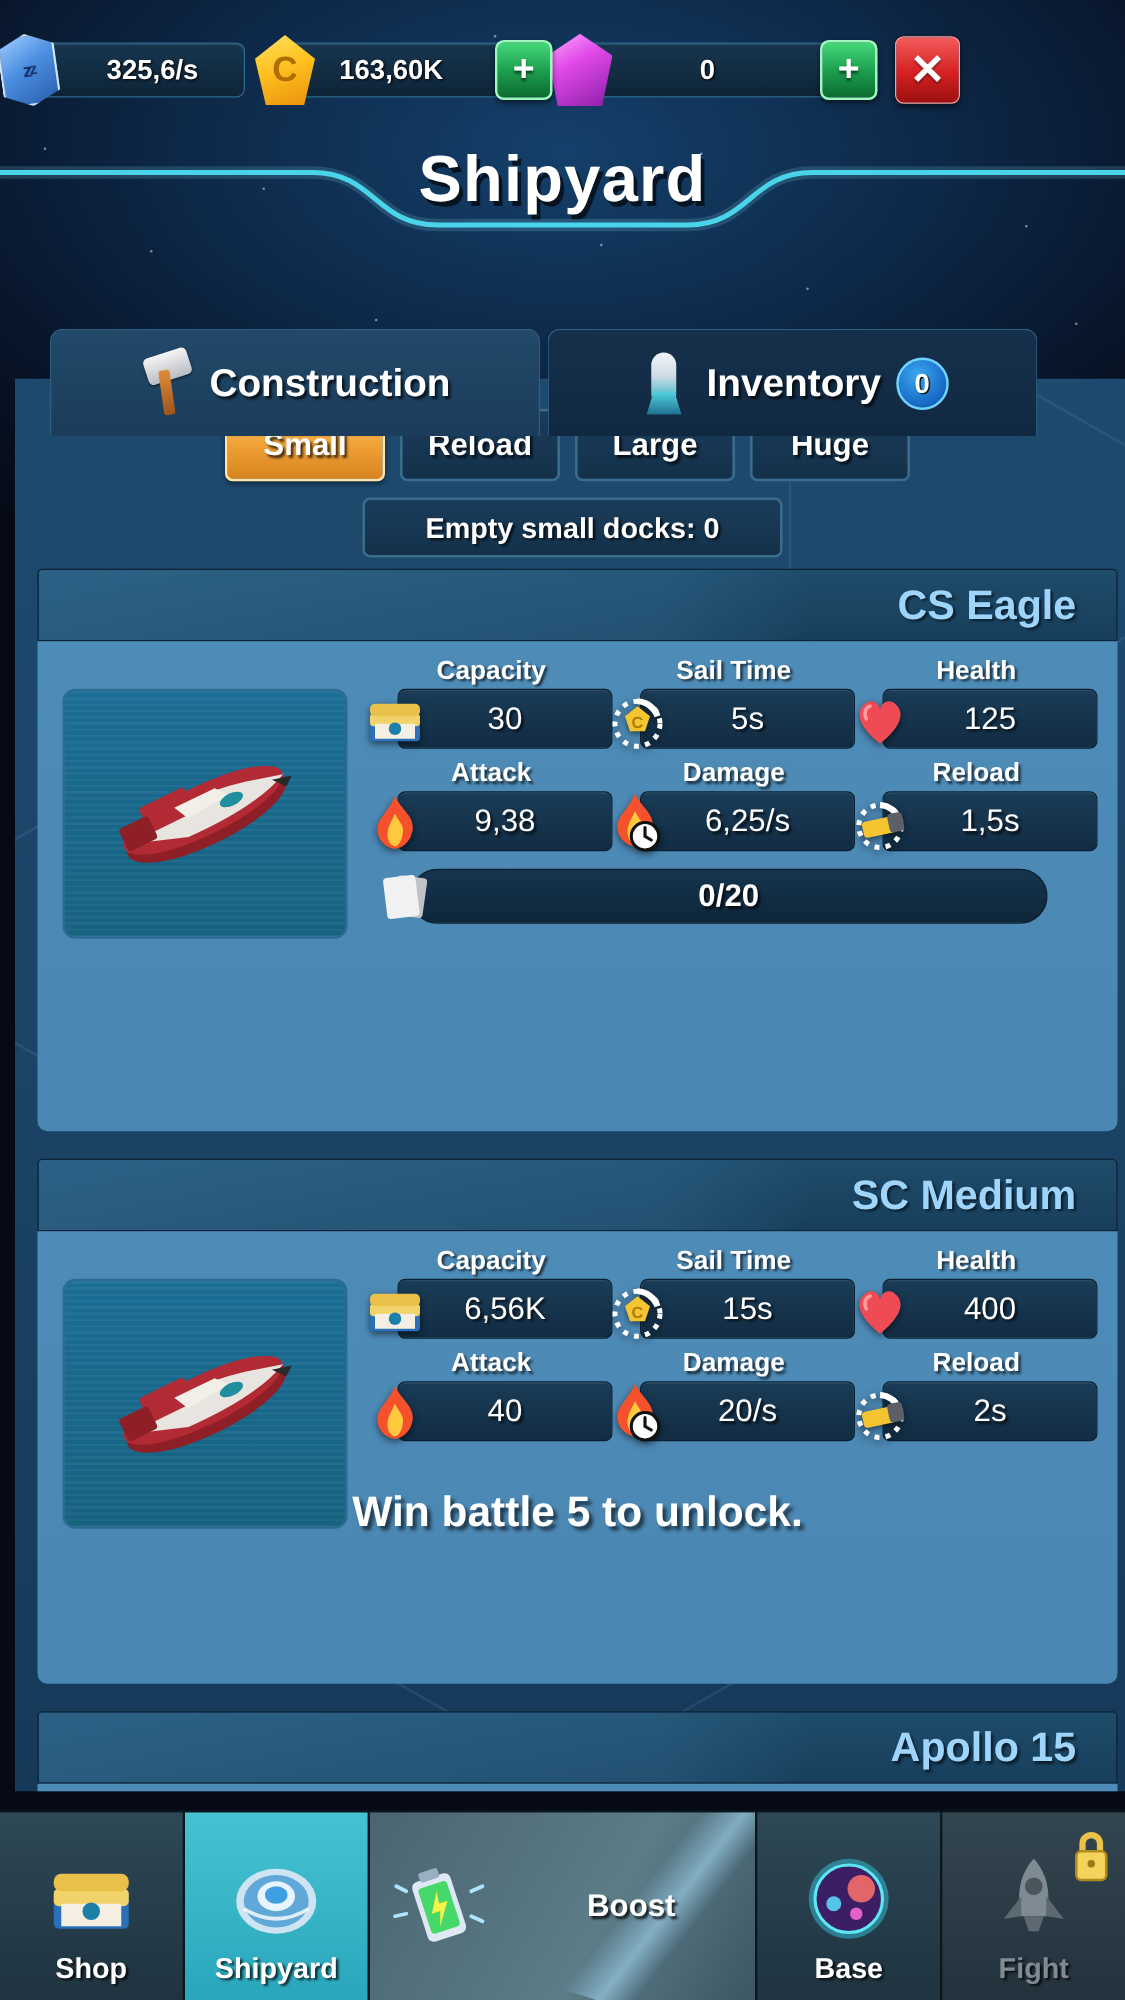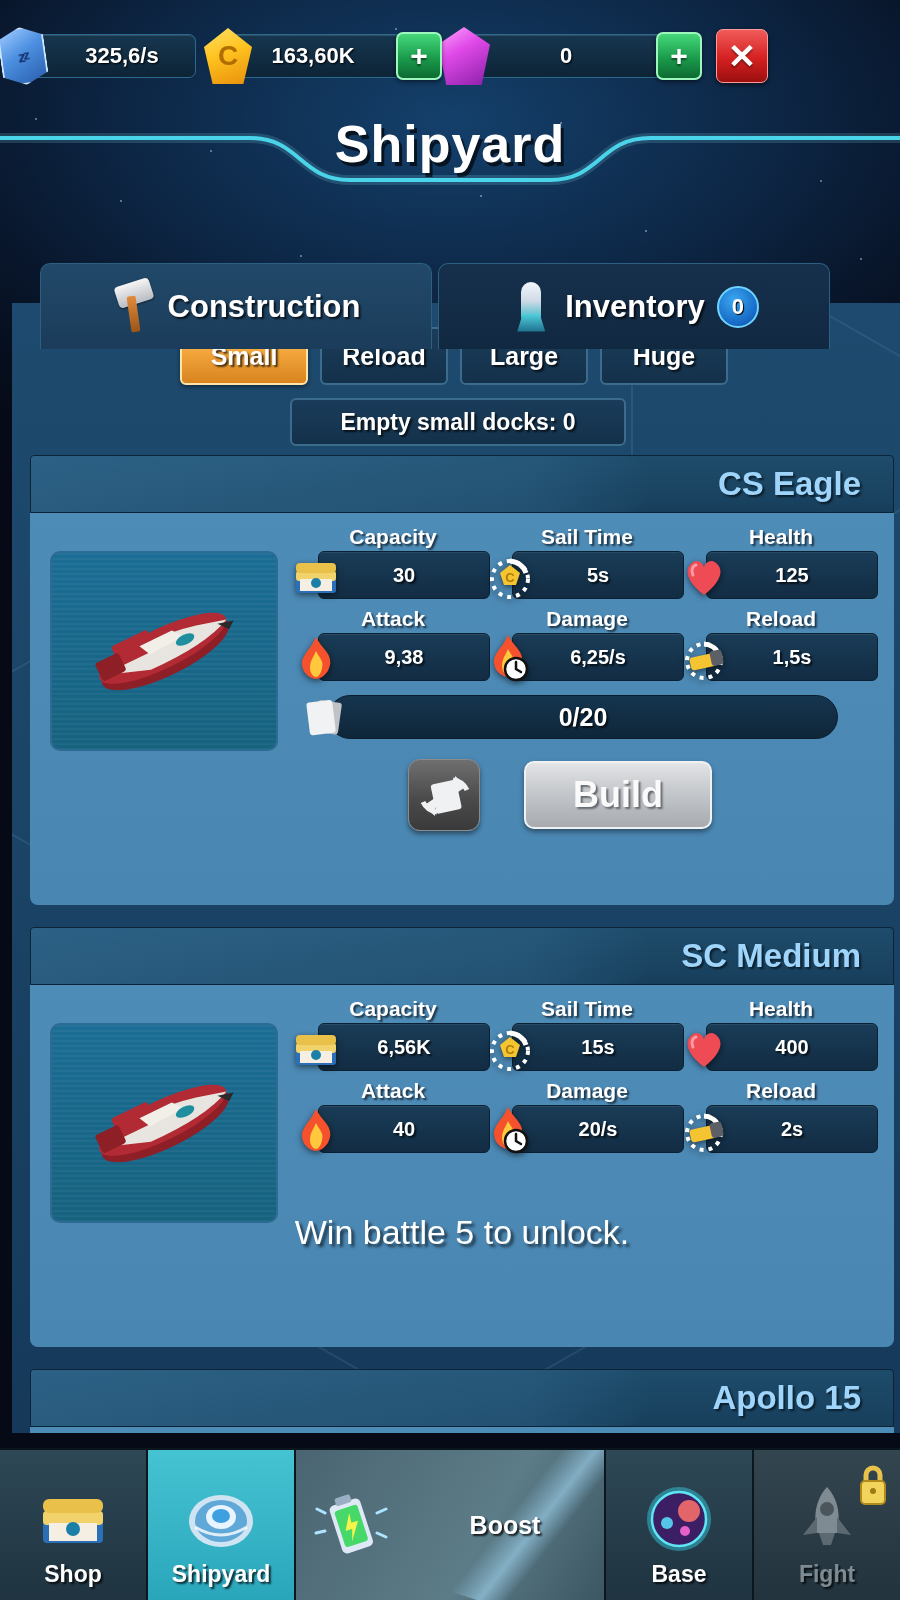--- a/index.html
+++ b/index.html
@@ -227,21 +227,21 @@
   .stat-label {
     position: absolute; top: 0; left: 0; width: 100%; text-align: center;
     color: #fff; font-size: 21px; font-weight: bold;
     text-shadow: 2px 2px 2px rgba(0,0,0,.65);
   }
   .stat-pill {
     height: 48px; border-radius: 6px; margin-left: 22px;
     background: linear-gradient(180deg, #1a3c57 0%, #122c43 100%);
     border: 1px solid #0b2132;
     display: flex; align-items: center; justify-content: center;
-    color: #fff; font-size: 20px; font-weight: bold;
+    color: #fff; font-size: 25px; font-weight: normal;
     text-shadow: 2px 2px 2px rgba(0,0,0,.7);
     box-shadow: inset 0 1px 0 rgba(255,255,255,.08);
   }
   .stat-ico {
     position: absolute; left: -6px; bottom: -2px; width: 52px; height: 52px; z-index: 3;
     filter: drop-shadow(0 2px 3px rgba(0,0,0,.55));
   }
 
   
   .build-row { margin-left: 266px; margin-right: 16px; margin-top: 14px; }
@@ -267,22 +267,22 @@
   #build-btn {
     width: 188px; height: 68px; border-radius: 10px;
     background: linear-gradient(180deg, #e2e4e6 0%, #c3c6ca 48%, #a7abb0 100%);
     border: 2px solid #f0f1f2;
     display: flex; align-items: center; justify-content: center;
     color: #fafafa; font-size: 36px; font-weight: bold;
     text-shadow: 2px 2px 2px rgba(90,95,100,.9);
     box-shadow: 0 3px 5px rgba(0,0,0,.4);
   }
   .unlock-msg {
-    margin-top: 60px; text-align: center; color: #fff;
-    font-size: 34px; font-weight: normal; text-shadow: 3px 3px 3px rgba(0,0,0,.6);
+    margin-top: 38px; text-align: center; color: #fff;
+    font-size: 34px; font-weight: bold; text-shadow: 3px 3px 3px rgba(0,0,0,.6);
   }
 
   
   #bottomnav {
     position: absolute; bottom: 0; left: 0; width: 900px; height: 152px;
     display: flex; z-index: 50;
     background: linear-gradient(180deg, #2a3e4c 0%, #1a2a36 100%);
     border-top: 2px solid #0a141c;
   }
   .nav-item {
@@ -482,32 +482,20 @@
             </div>
           </div>
 
           <div class="build-row">
             <div class="prog-wrap">
               <svg class="prog-ico" viewBox="0 0 48 48">
                 <rect x="16" y="8" width="24" height="32" rx="3" fill="#bfc3c7" transform="rotate(8 26 24)"></rect>
                 <rect x="8" y="8" width="26" height="33" rx="3" fill="#f1f2f3" transform="rotate(-7 22 24)"></rect>
               </svg>
               <div class="prog-bar">0/20</div>
-            </div>
-            <div class="actions">
-              <div id="swap-btn">
-                <svg width="72" height="72" viewBox="0 0 72 72">
-                  <rect x="24" y="22" width="26" height="30" rx="3" fill="#f0f1f2" transform="rotate(-12 36 36)"></rect>
-                  <path d="M46,16 L58,26 L46,34 Z" fill="#f0f1f2"></path>
-                  <path d="M44,20 A18,18 0 0 1 58,30" stroke="#f0f1f2" stroke-width="5" fill="none"></path>
-                  <path d="M26,56 L14,46 L26,38 Z" fill="#f0f1f2"></path>
-                  <path d="M28,52 A18,18 0 0 1 14,42" stroke="#f0f1f2" stroke-width="5" fill="none"></path>
-                </svg>
-              </div>
-              <div id="build-btn">Build</div>
             </div>
           </div>
 
         </div>
       </div>
 
       <div class="ship-card">
         <div class="ship-header">
           <span class="ship-name">SC Medium</span>
         </div>

